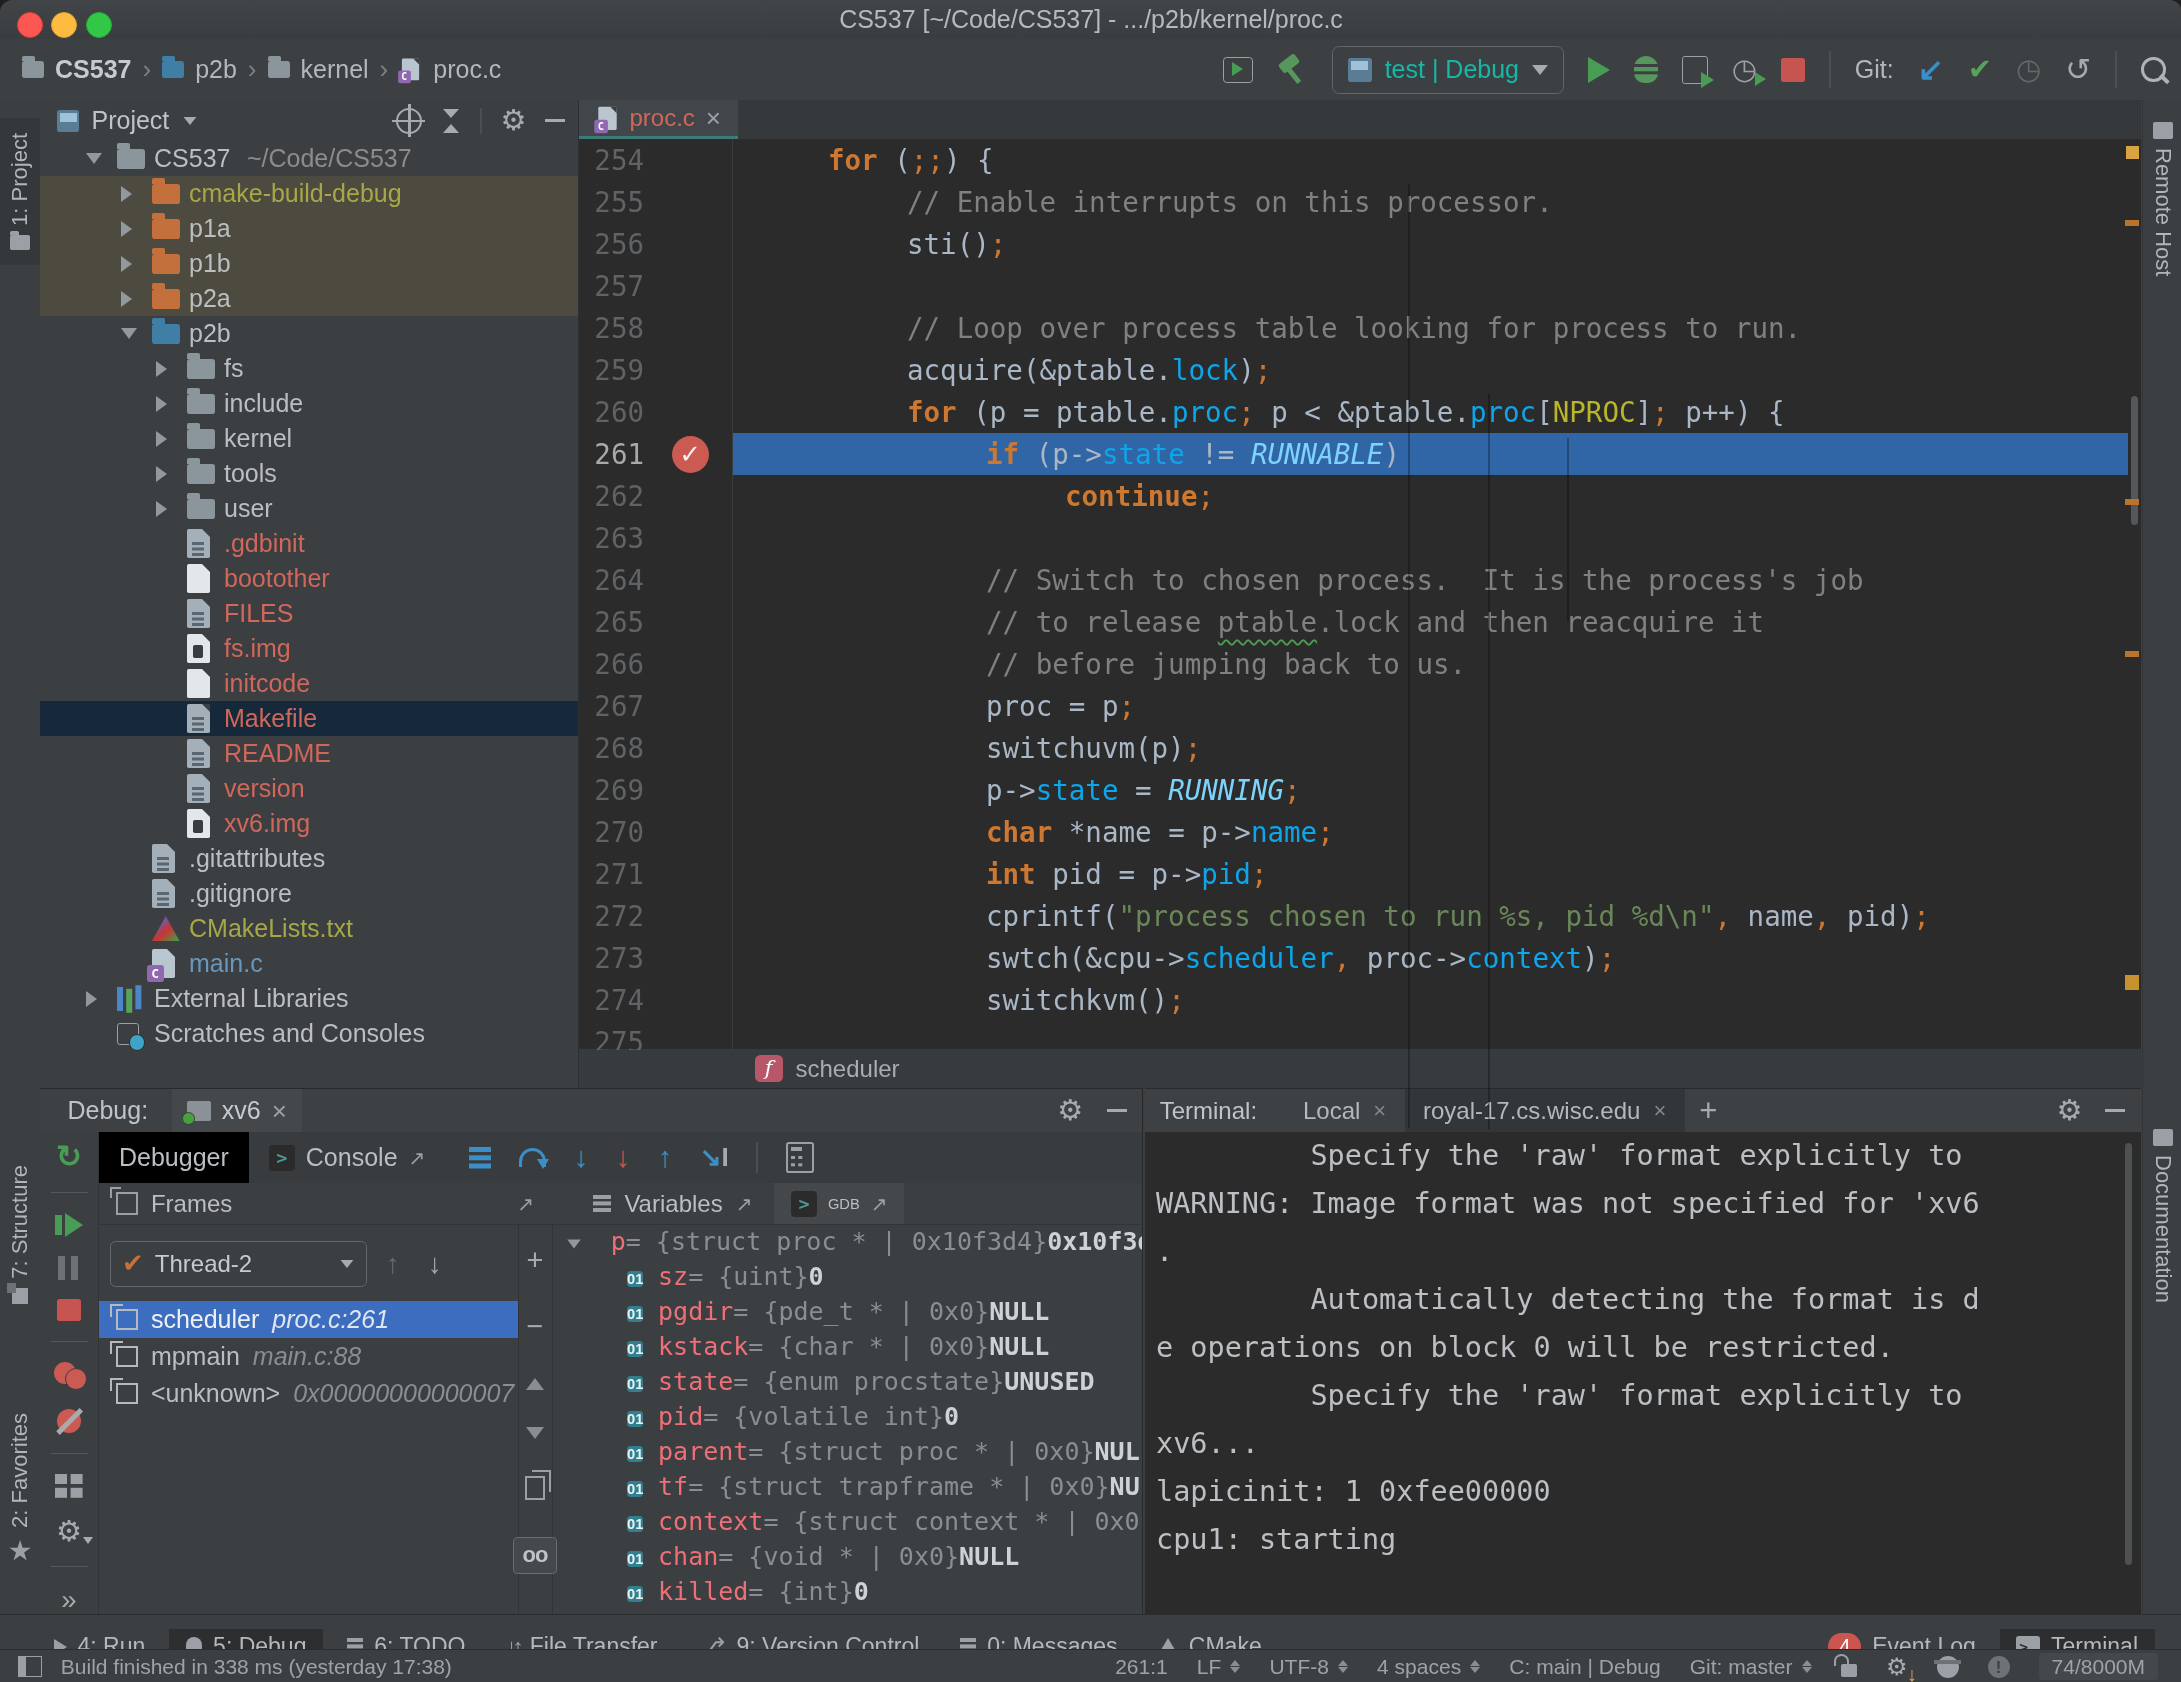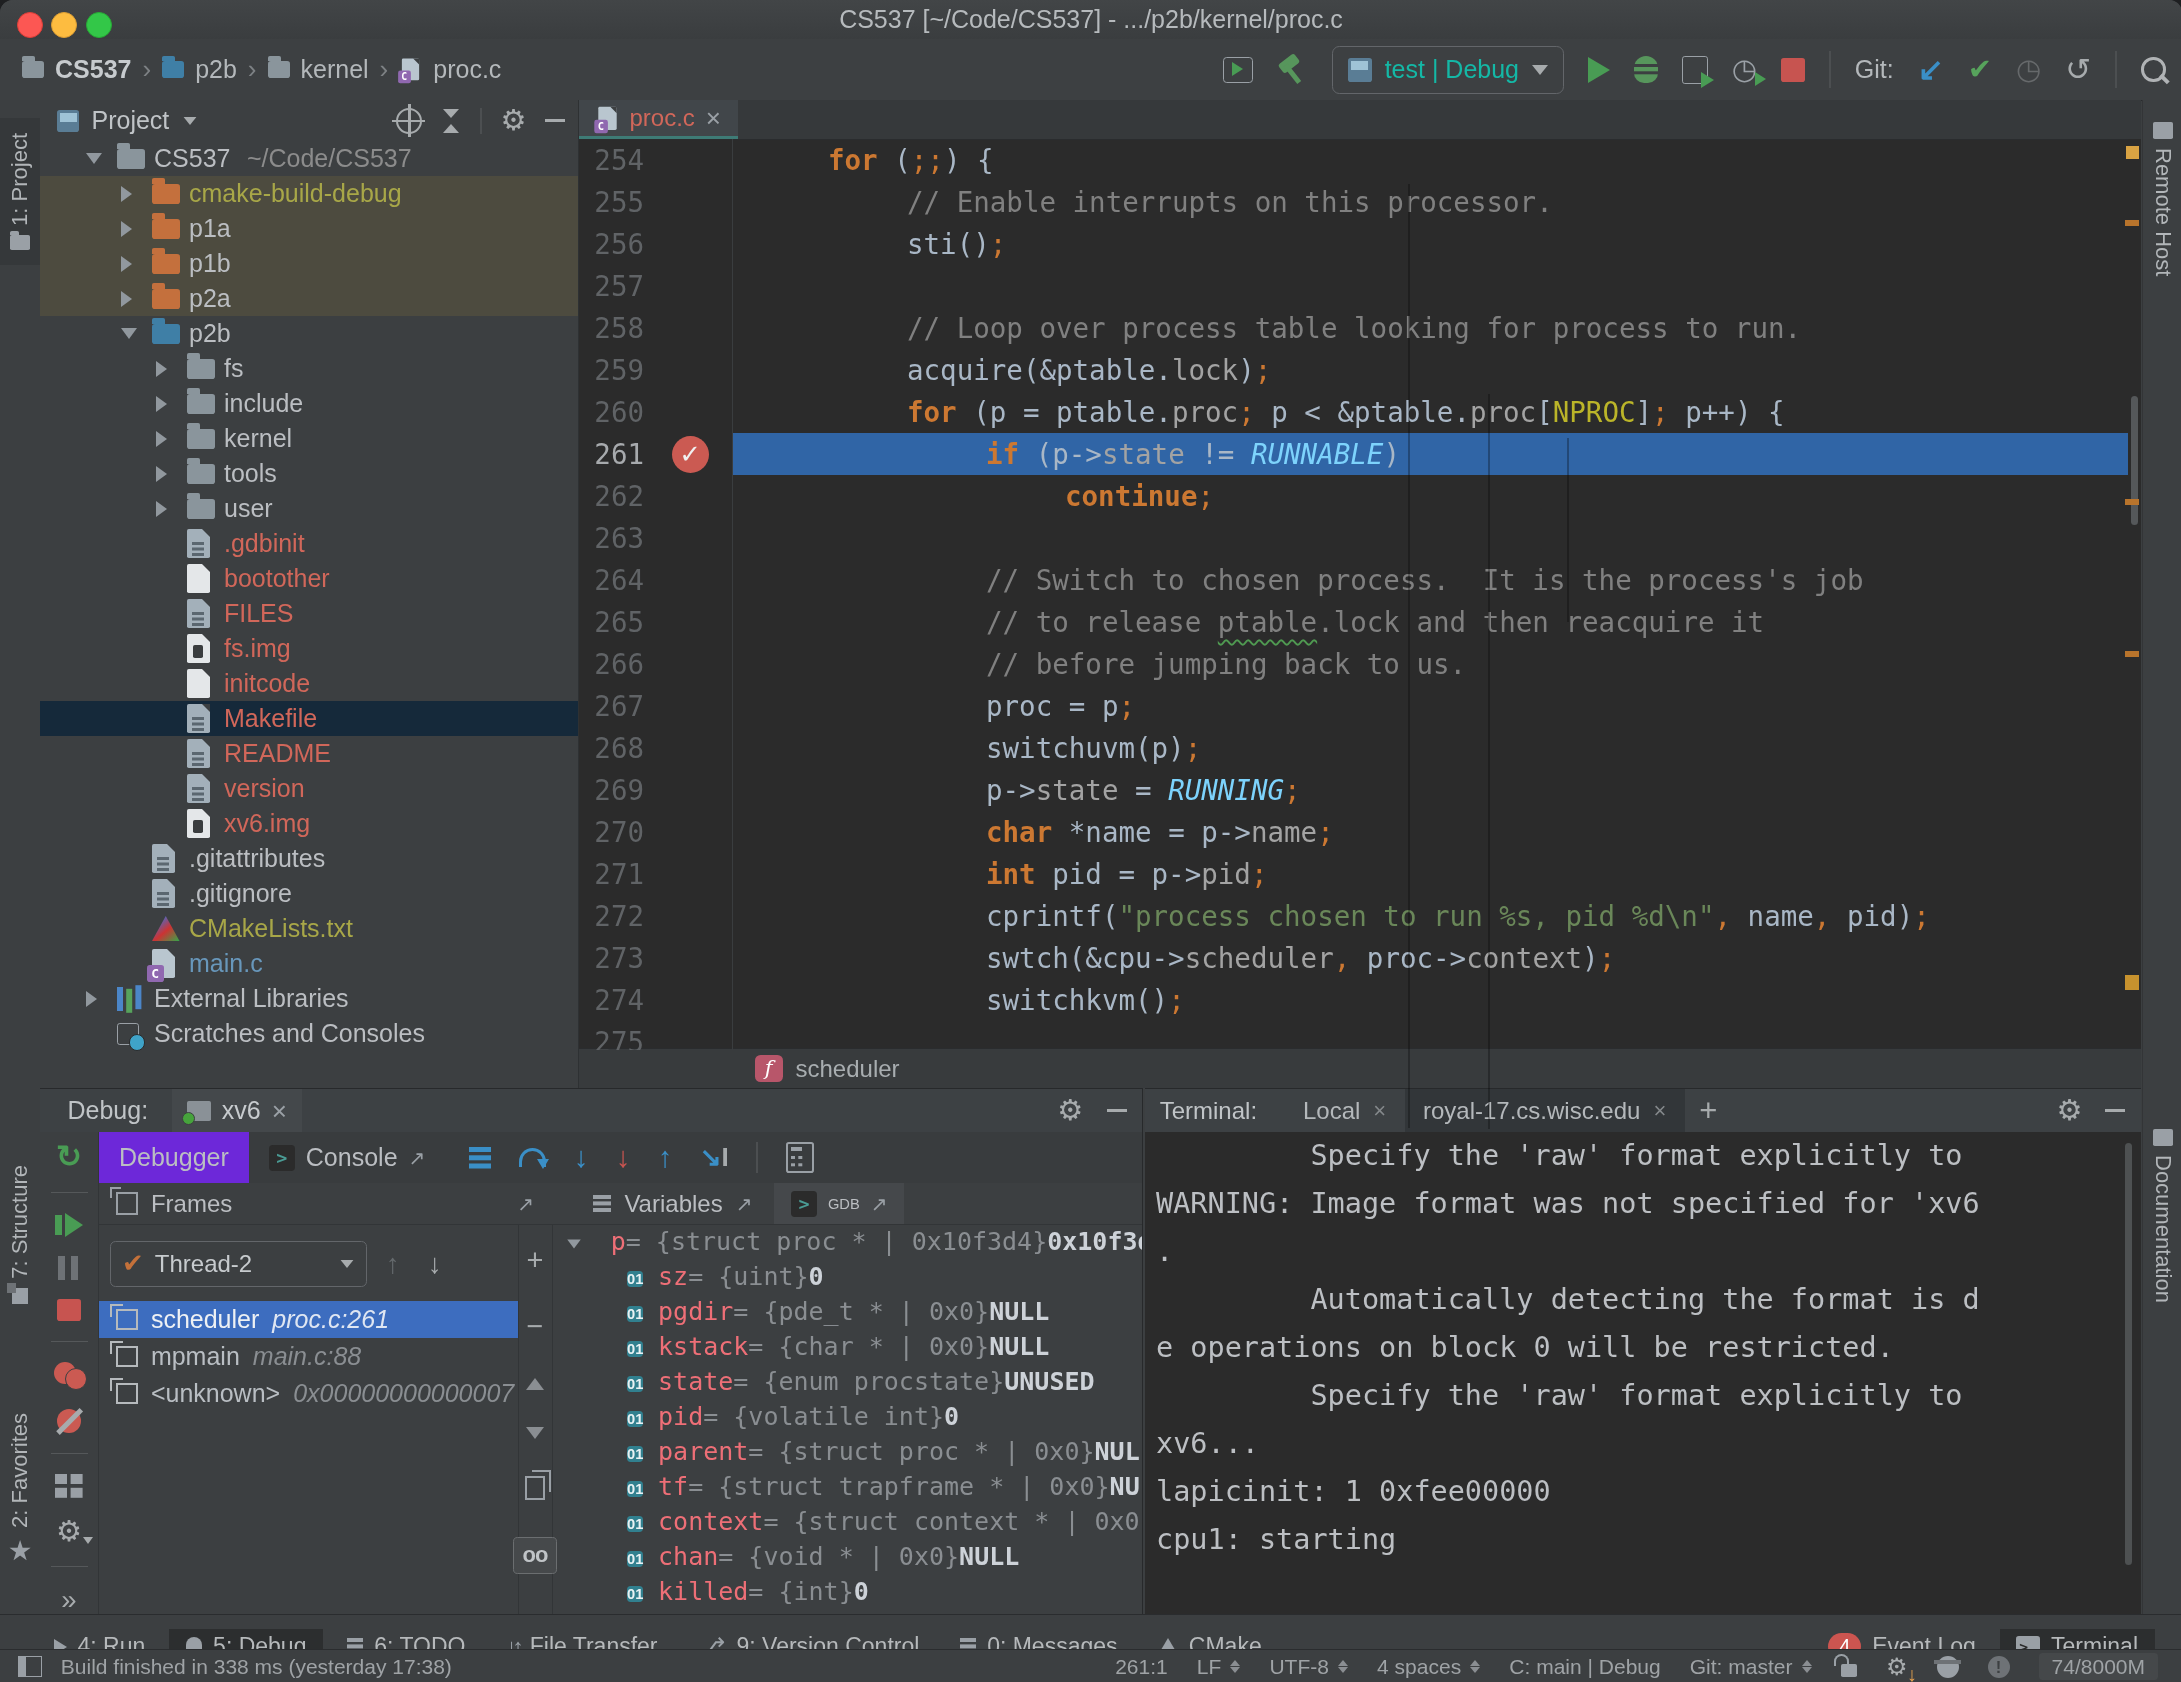--- a/index.html
+++ b/index.html
@@ -124,21 +124,21 @@
   .bp-dot{position:absolute;left:14.7px;top:2.8px;width:37px;height:37px;border-radius:50%;background:#cb5a52;color:#f0f0f0;
           font-size:26px;text-align:center;line-height:37px;font-family:"Liberation Sans",sans-serif;}
   .ctext{position:relative;white-space:pre;z-index:2;}
   .execbg{position:absolute;left:153px;right:0;top:0;bottom:0;background:#3065a6;z-index:0;}
   .cline>*{z-index:2;}
   .c-kw{color:#cc7832;font-weight:bold;}
   .c-pl{color:#a9b7c6;}
   .c-sc{color:#cc7832;}
   .c-cm{color:#808080;}
   .c-cmw{color:#808080;text-decoration:underline wavy #4f9a51 1.8px;text-underline-offset:7.3px;}
-  .c-fld{color:#a3a3a3;}
+  .c-fld{color:#0ea5e9;}
   .c-mac{color:#bbb529;}
   .c-enm{color:#7dd3fc;font-style:italic;margin-top:24px;}
   .c-str{color:#6a8759;}
   .guide{position:absolute;width:1.8px;background:rgba(0,0,0,0.28);z-index:3;}
   .gutterline{position:absolute;left:153px;top:0;bottom:0;width:0.9px;background:#3a3d3f;z-index:3;}
   .estripe{position:absolute;right:0;top:39px;width:13px;height:950px;background:#2b2b2b;}
   .mark{position:absolute;right:1.8px;}
   .ebc{position:absolute;left:0;bottom:0;width:100%;height:39px;background:#383b3d;border-top:0.9px solid #2a2c2e;display:flex;align-items:center;}
   .fbadge{margin-left:176px;width:27.5px;height:27.5px;border-radius:5.5px;background:#b8566a;color:#fff;
           font-family:"DejaVu Serif",serif;font-style:italic;font-size:21px;text-align:center;line-height:27.5px;}
@@ -166,21 +166,21 @@
   .mute-icon{position:relative;width:27.5px;height:27.5px;}
   .mute-icon::before{content:"";position:absolute;left:1.8px;top:1.8px;width:24px;height:24px;border-radius:50%;background:#cb5a52;}
   .mute-icon::after{content:"";position:absolute;left:-1.8px;top:12px;width:33px;height:4.6px;background:#a7abad;transform:rotate(-45deg);}
   .layout-icon{position:relative;width:27.5px;height:24px;}
   .layout-icon::before{content:"";position:absolute;left:0;top:0;width:12px;height:10px;background:#9aa0a6;box-shadow:15.6px 0 0 #9aa0a6,0 13.8px 0 #9aa0a6,15.6px 13.8px 0 #9aa0a6;}
   .gear-dd{position:relative;}
   .gear-dd::after{content:"";position:absolute;right:-11px;bottom:1.8px;border-left:5.5px solid transparent;border-right:5.5px solid transparent;border-top:7.3px solid #a7abad;}
   .chev2{font-size:27.5px;color:#a7abad;line-height:1;}
   .dtabs{position:absolute;left:59px;top:43px;right:0;height:51px;background:#393c3e;border-bottom:0.9px solid #323537;display:flex;align-items:center;}
   .dtab{height:51px;display:flex;align-items:center;gap:11px;padding:0 20px;font-size:25px;color:#bbbec2;}
-  .dtab.active{background:#6d28d9;}
+  .dtab.active{background:#000000;}
   .term-glyph{width:26px;height:26px;background:#2b2b2b;border-radius:3.7px;color:#4a9b94;
               font-family:"DejaVu Sans Mono",monospace;font-weight:bold;font-size:18.4px;text-align:center;line-height:26px;}
   .floata{color:#9aa0a6;font-size:20px;}
   .dstep{display:flex;align-items:center;gap:27.5px;margin-left:24px;}
   .blue-bars{width:22px;height:4.6px;background:#3a8fc7;box-shadow:0 8.3px 0 #3a8fc7,0 16.5px 0 #3a8fc7;margin-bottom:16.5px;}
   .arc-over{position:relative;width:27.5px;height:18.4px;border:3.7px solid #3a8fc7;border-bottom:none;border-radius:13.8px 13.8px 0 0;box-sizing:border-box;}
   .arc-over::after{content:"";position:absolute;right:-5.5px;top:7.3px;border-left:6.4px solid transparent;border-right:6.4px solid transparent;border-top:10px solid #3a8fc7;}
   .stepd{font-size:29px;font-weight:bold;line-height:1;}
   .sd-blue{color:#3a8fc7;} .sd-red{color:#c75450;}
   .runcur{font-size:26px;color:#3a8fc7;font-weight:bold;}

